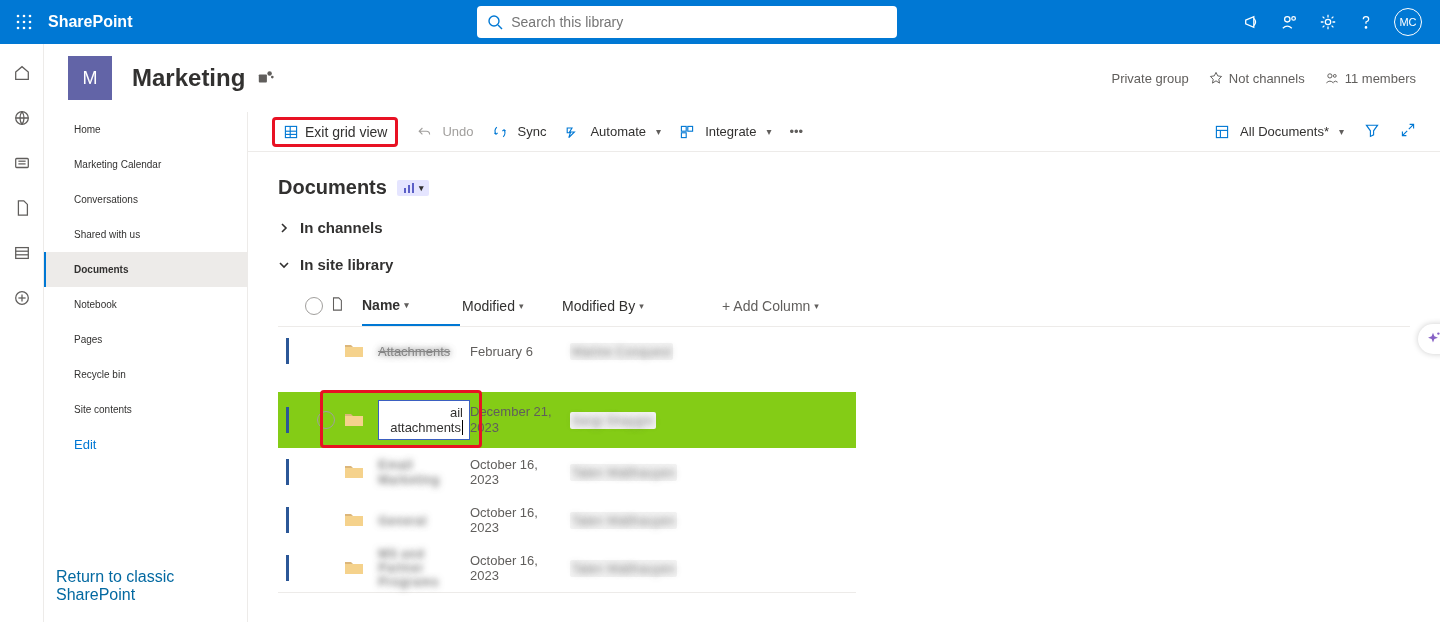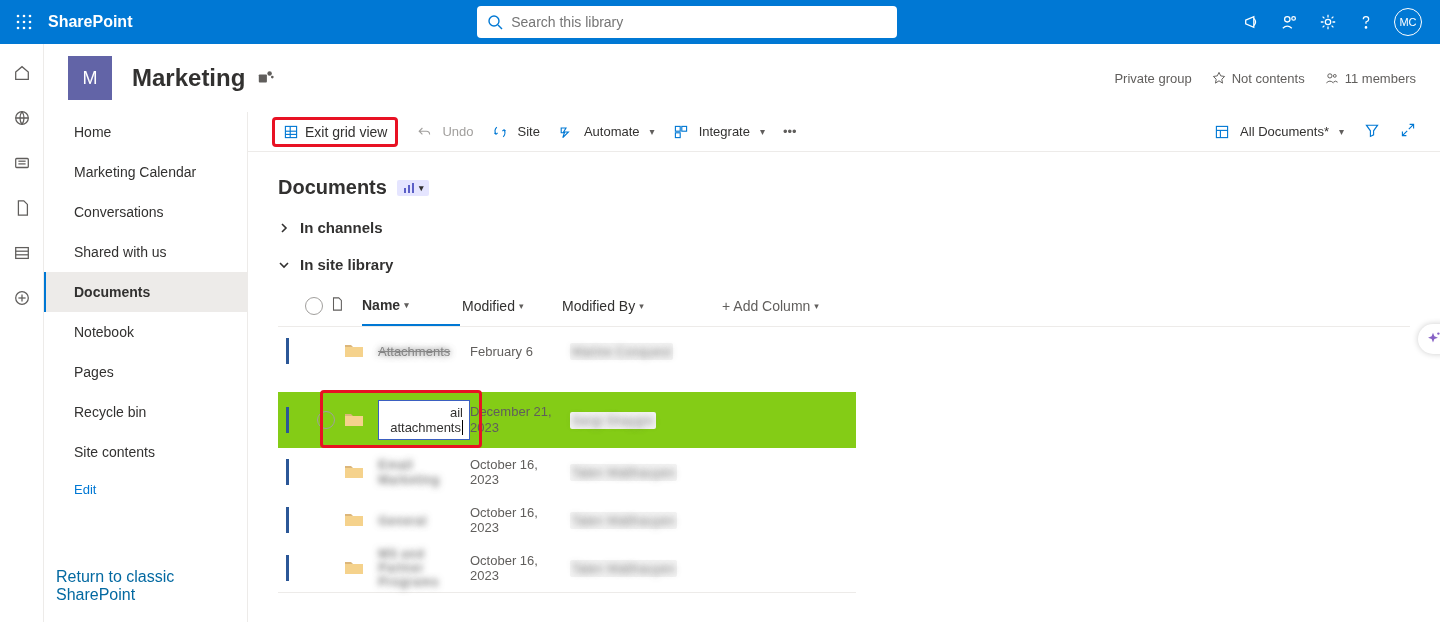--- a/index.html
+++ b/index.html
@@ -19,21 +19,21 @@
   .rail { width: 44px; border-right: 1px solid #edebe9; display: flex; flex-direction: column; align-items: center; gap: 24px; padding-top: 20px; }
   .rail-ic { color: #605e5c; cursor: pointer; }
   .content { flex: 1; display: flex; flex-direction: column; }
   .site-header { height: 68px; display: flex; align-items: center; padding: 0 24px; }
   .site-logo { width: 44px; height: 44px; background: #6264a7; color: #fff; display: flex; align-items: center; justify-content: center; font-size: 18px; margin-right: 20px; }
   .site-title { font-size: 24px; font-weight: 600; margin-right: 12px; }
   .site-meta { margin-left: auto; display: flex; align-items: center; gap: 20px; color: #605e5c; font-size: 13px; }
   .meta-item { display: flex; align-items: center; gap: 6px; cursor: pointer; }
   .body-row { flex: 1; display: flex; }
   .leftnav { width: 204px; border-right: 1px solid #edebe9; display: flex; flex-direction: column; padding-bottom: 8px; }
-  .nav-item { padding: 12px 30px; font-size: 14px; color: #323130; cursor: pointer; }
+  .nav-item { padding: 12px 30px; font-size: 10px; color: #323130; cursor: pointer; }
   .nav-item.active { background: #edebe9; border-left: 2px solid #0078d4; font-weight: 600; padding-left: 28px; }
   .nav-edit { padding: 10px 30px; color: #0078d4; font-size: 13px; cursor: pointer; }
   .classic { margin-top: auto; padding: 10px 12px; font-size: 16px; color: #0369a1; cursor: pointer; }
   .page { flex: 1; position: relative; }
   
   .cmdbar { height: 40px; border-bottom: 1px solid #edebe9; display: flex; align-items: center; padding: 0 24px; gap: 18px; }
   .cmd { display: flex; align-items: center; gap: 10px; font-size: 13px; cursor: pointer; }
   .cmd.disabled { color: #a19f9d; }
   .cmd svg { flex-shrink: 0; }
   .cmd-chev { font-size: 10px; color: #605e5c; }
@@ -168,21 +168,21 @@
           <rect x="2" y="6" width="9" height="9" rx="1"></rect>
           <circle cx="14" cy="5" r="2.5"></circle>
           <circle cx="17" cy="9" r="1.5"></circle>
         </svg>
       <div class="site-meta">
         <div class="meta-item">Private group</div>
         <div class="meta-item">
           <svg width="14" height="14" viewBox="0 0 20 20" fill="none" stroke="currentColor" stroke-width="1.4">
               <path d="M10 2l2.5 5 5.5.8-4 4 1 5.5L10 14l-5 3.3 1-5.5-4-4 5.5-.8z"></path>
             </svg>
-          <span>Not contents</span>
+          <span>Not channels</span>
         </div>
         <div class="meta-item">
           <svg width="14" height="14" viewBox="0 0 20 20" fill="none" stroke="currentColor" stroke-width="1.4">
               <circle cx="7" cy="7" r="3"></circle>
               <path d="M2 17 Q7 12 12 17"></path>
               <circle cx="14" cy="7" r="2"></circle>
               <path d="M12 16 Q15 13 18 16"></path>
             </svg>
           <span>11 members</span>
         </div>
@@ -221,21 +221,21 @@
             <svg width="16" height="16" viewBox="0 0 20 20" fill="none" stroke="#a19f9d" stroke-width="1.4">
                 <path d="M8 5 L4 9 L8 13 M4 9 H13 Q17 9 17 13"></path>
               </svg>
             <span>Undo</span>
           </div>
           <div class="cmd">
             <svg width="16" height="16" viewBox="0 0 20 20" fill="none" stroke="#0078d4" stroke-width="1.4">
                 <path d="M6 4 Q2 8 5 13 M5 13 L3 11 M5 13 L7 11"></path>
                 <path d="M14 16 Q18 12 15 7 M15 7 L17 9 M15 7 L13 9"></path>
               </svg>
-            <span>Site</span>
+            <span>Sync</span>
           </div>
           <div class="cmd">
             <svg width="16" height="16" viewBox="0 0 20 20" fill="none" stroke="#0078d4" stroke-width="1.4">
                 <path d="M4 5 L10 5 L7 10 L13 10 L6 17 L8 11 L4 11 Z"></path>
               </svg>
             <span>Automate</span>
             <span class="cmd-chev">▾</span>
           </div>
           <div class="cmd">
             <svg width="16" height="16" viewBox="0 0 20 20" fill="none" stroke="#0078d4" stroke-width="1.4">

